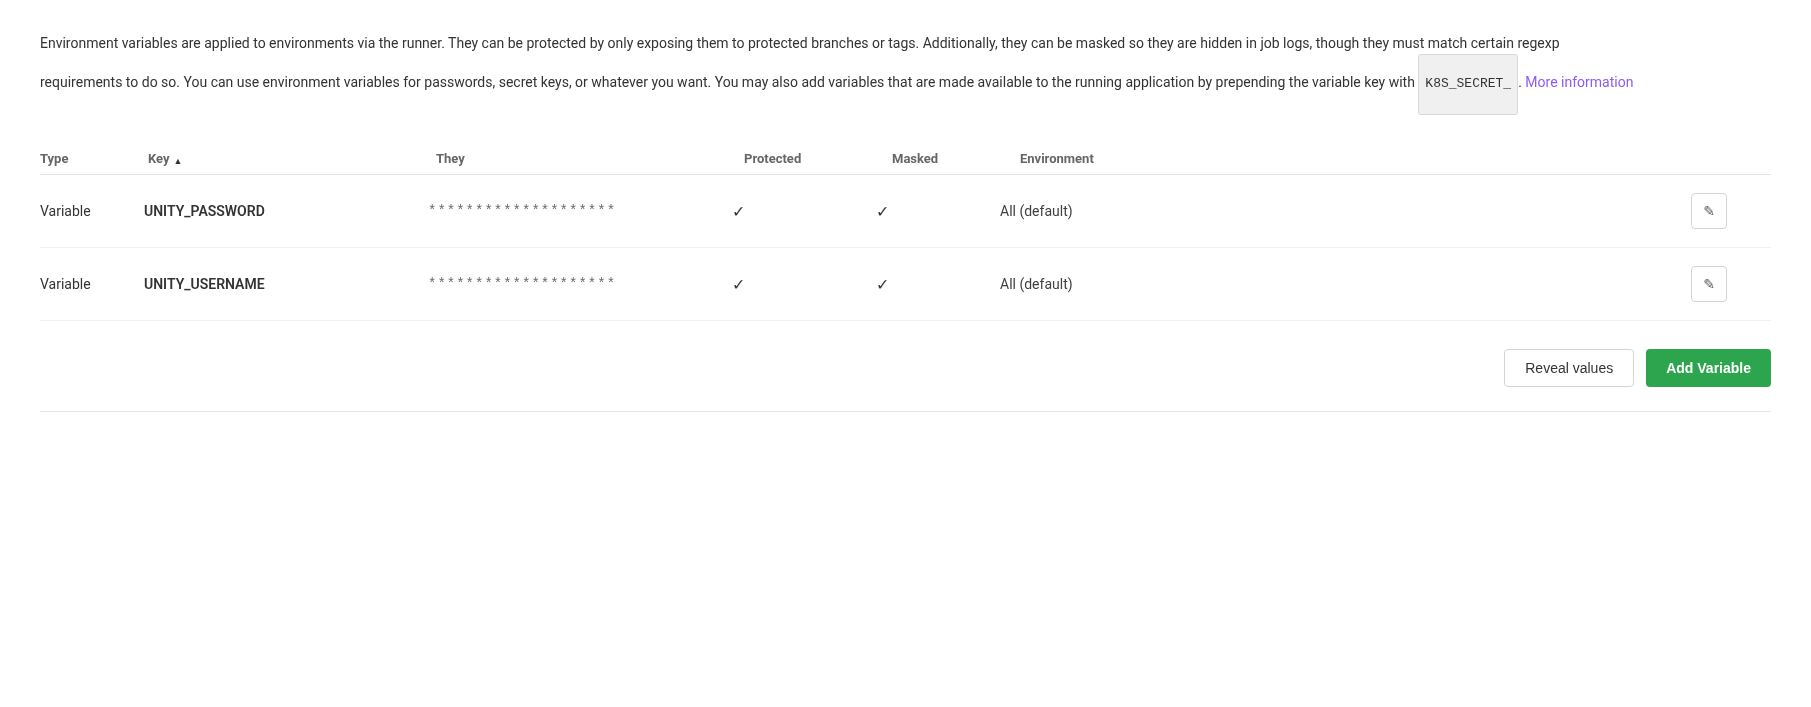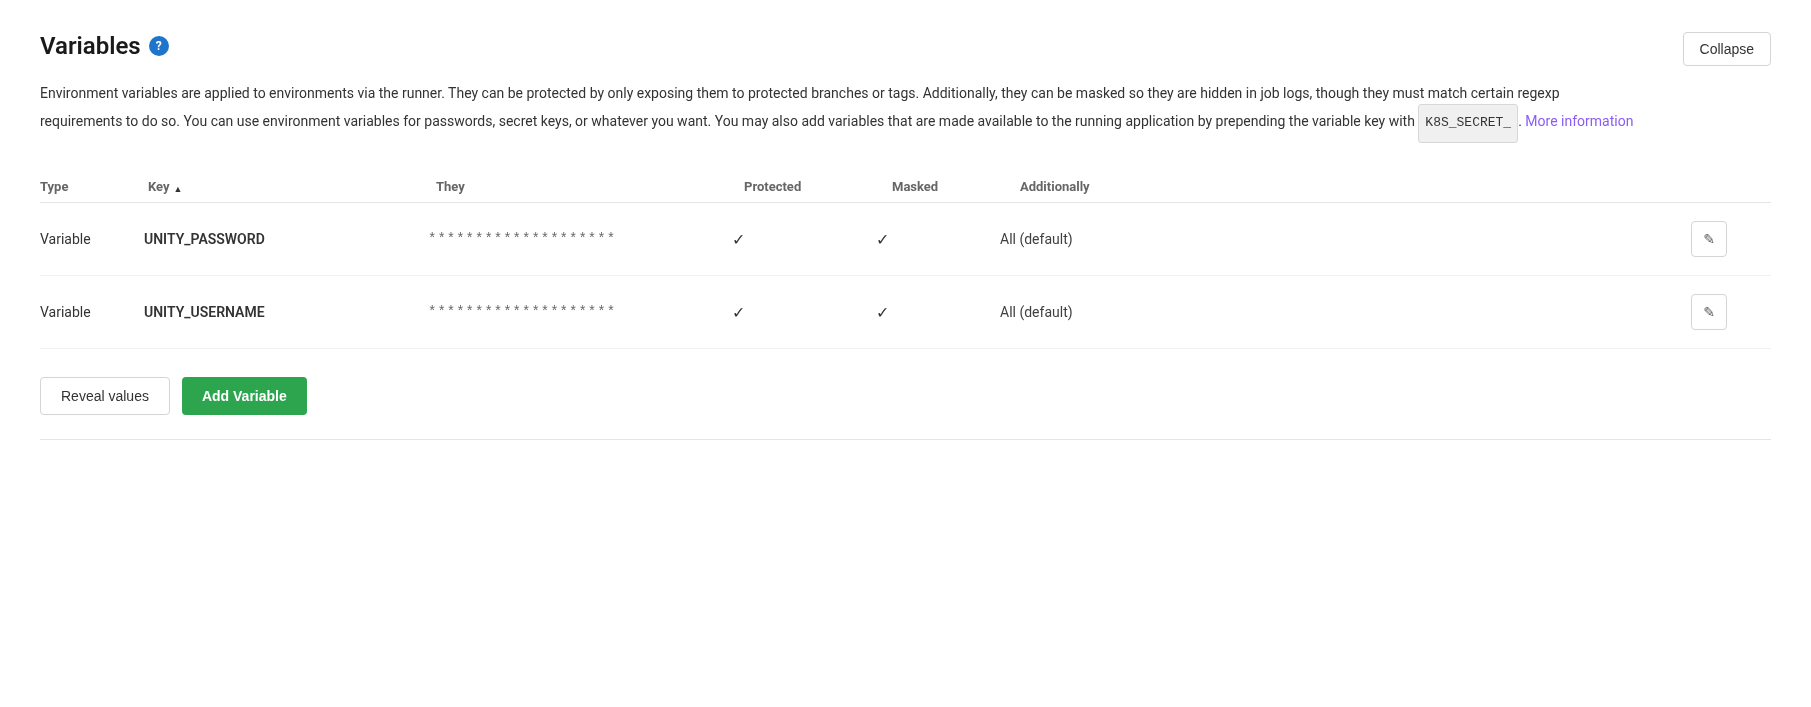--- a/index.html
+++ b/index.html
@@ -74,21 +74,21 @@
       color: #333;
       max-width: 1600px;
       margin-bottom: 28px;
     }
 
     .description .code-badge {
       display: inline-block;
       background: #f0f0f0;
       border: 1px solid #d8d8d8;
       border-radius: 3px;
-      padding: 8px 6px;
+      padding: 19px 6px;
       font-family: 'Courier New', Courier, monospace;
       font-size: 13px;
       color: #333;
     }
 
     .more-info-link {
       color: #8b5cf6;
       text-decoration: none;
       cursor: pointer;
     }
@@ -173,20 +173,21 @@
       cursor: pointer;
       color: #555;
     }
 
     .edit-icon {
       font-size: 14px;
     }
 
     .actions-row {
       display: flex;
+      justify-content: flex-end;
       gap: 12px;
       margin-top: 28px;
       padding-right: 0;
     }
 
     .reveal-button {
       border: 1px solid #d4d4d4;
       background: #fff;
       padding: 10px 20px;
       border-radius: 4px;
@@ -209,44 +210,37 @@
     .bottom-border {
       margin-top: 24px;
       border-bottom: 1px solid #e5e5e5;
     }
   </style>
 </head>
 <body>
 
 <div class="page-container">
 
-  <div class="header-row">
-    <div class="title-group">
-      <h1 class="page-title">Variables</h1>
-      <span class="help-icon">?</span>
-    </div>
-    <button class="collapse-button">Collapse</button>
-  </div>
 
   <p class="description">
     <span>Environment variables are applied to environments via the runner. They can be protected by only exposing them to protected branches or tags. Additionally, they can be masked so they are hidden in job logs, though they must match certain regexp requirements to do so. You can use environment variables for passwords, secret keys, or whatever you want. You may also add variables that are made available to the running application by prepending the variable key with </span><span class="code-badge">K8S_SECRET_</span><span>. </span><a class="more-info-link">More information</a>
   </p>
 
   <div class="table-container">
 
     <div class="table-header">
       <div class="col-header">Type</div>
       <div class="col-header sortable">
         <span>Key</span>
         <span class="sort-icon">▲</span>
       </div>
       <div class="col-header">They</div>
       <div class="col-header">Protected</div>
       <div class="col-header">Masked</div>
-      <div class="col-header">Additionally</div>
+      <div class="col-header">Environment</div>
       <div class="col-header"></div>
     </div>
 
     <div class="table-row">
       <div class="cell">Variable</div>
       <div class="cell key">UNITY_PASSWORD</div>
       <div class="cell value">********************</div>
       <div class="cell check">✓</div>
       <div class="cell check">✓</div>
       <div class="cell environments">All (default)</div>

